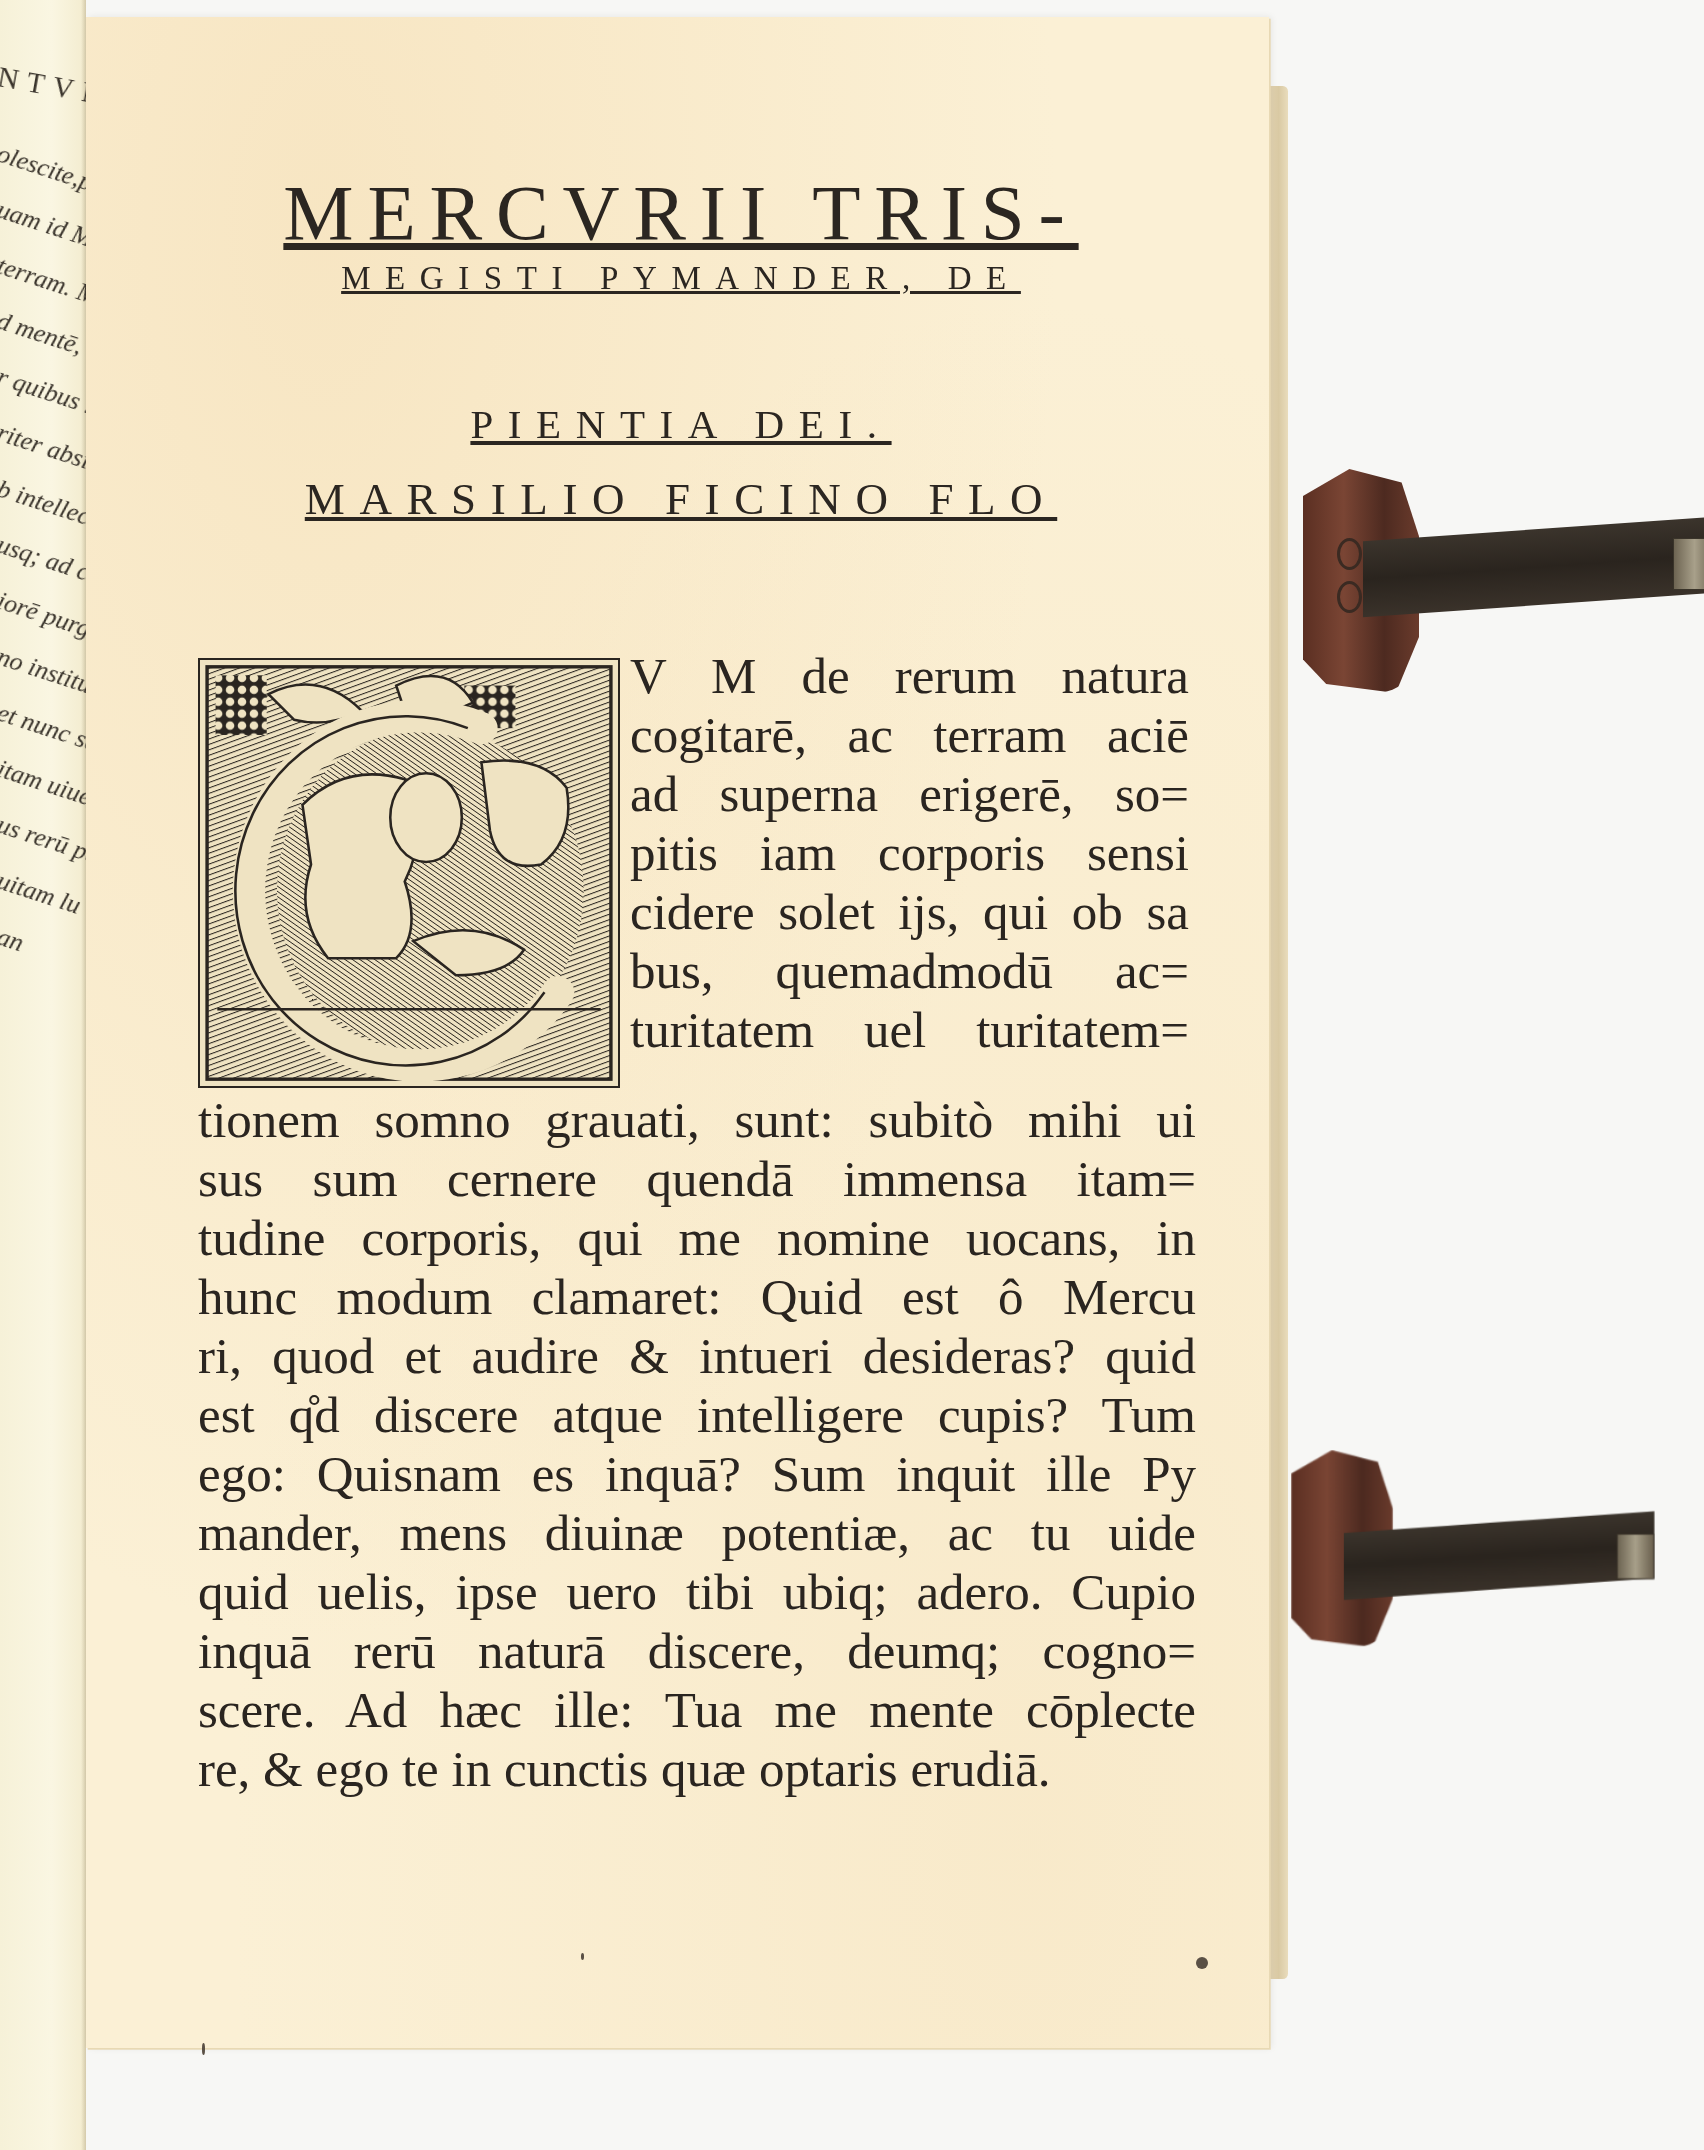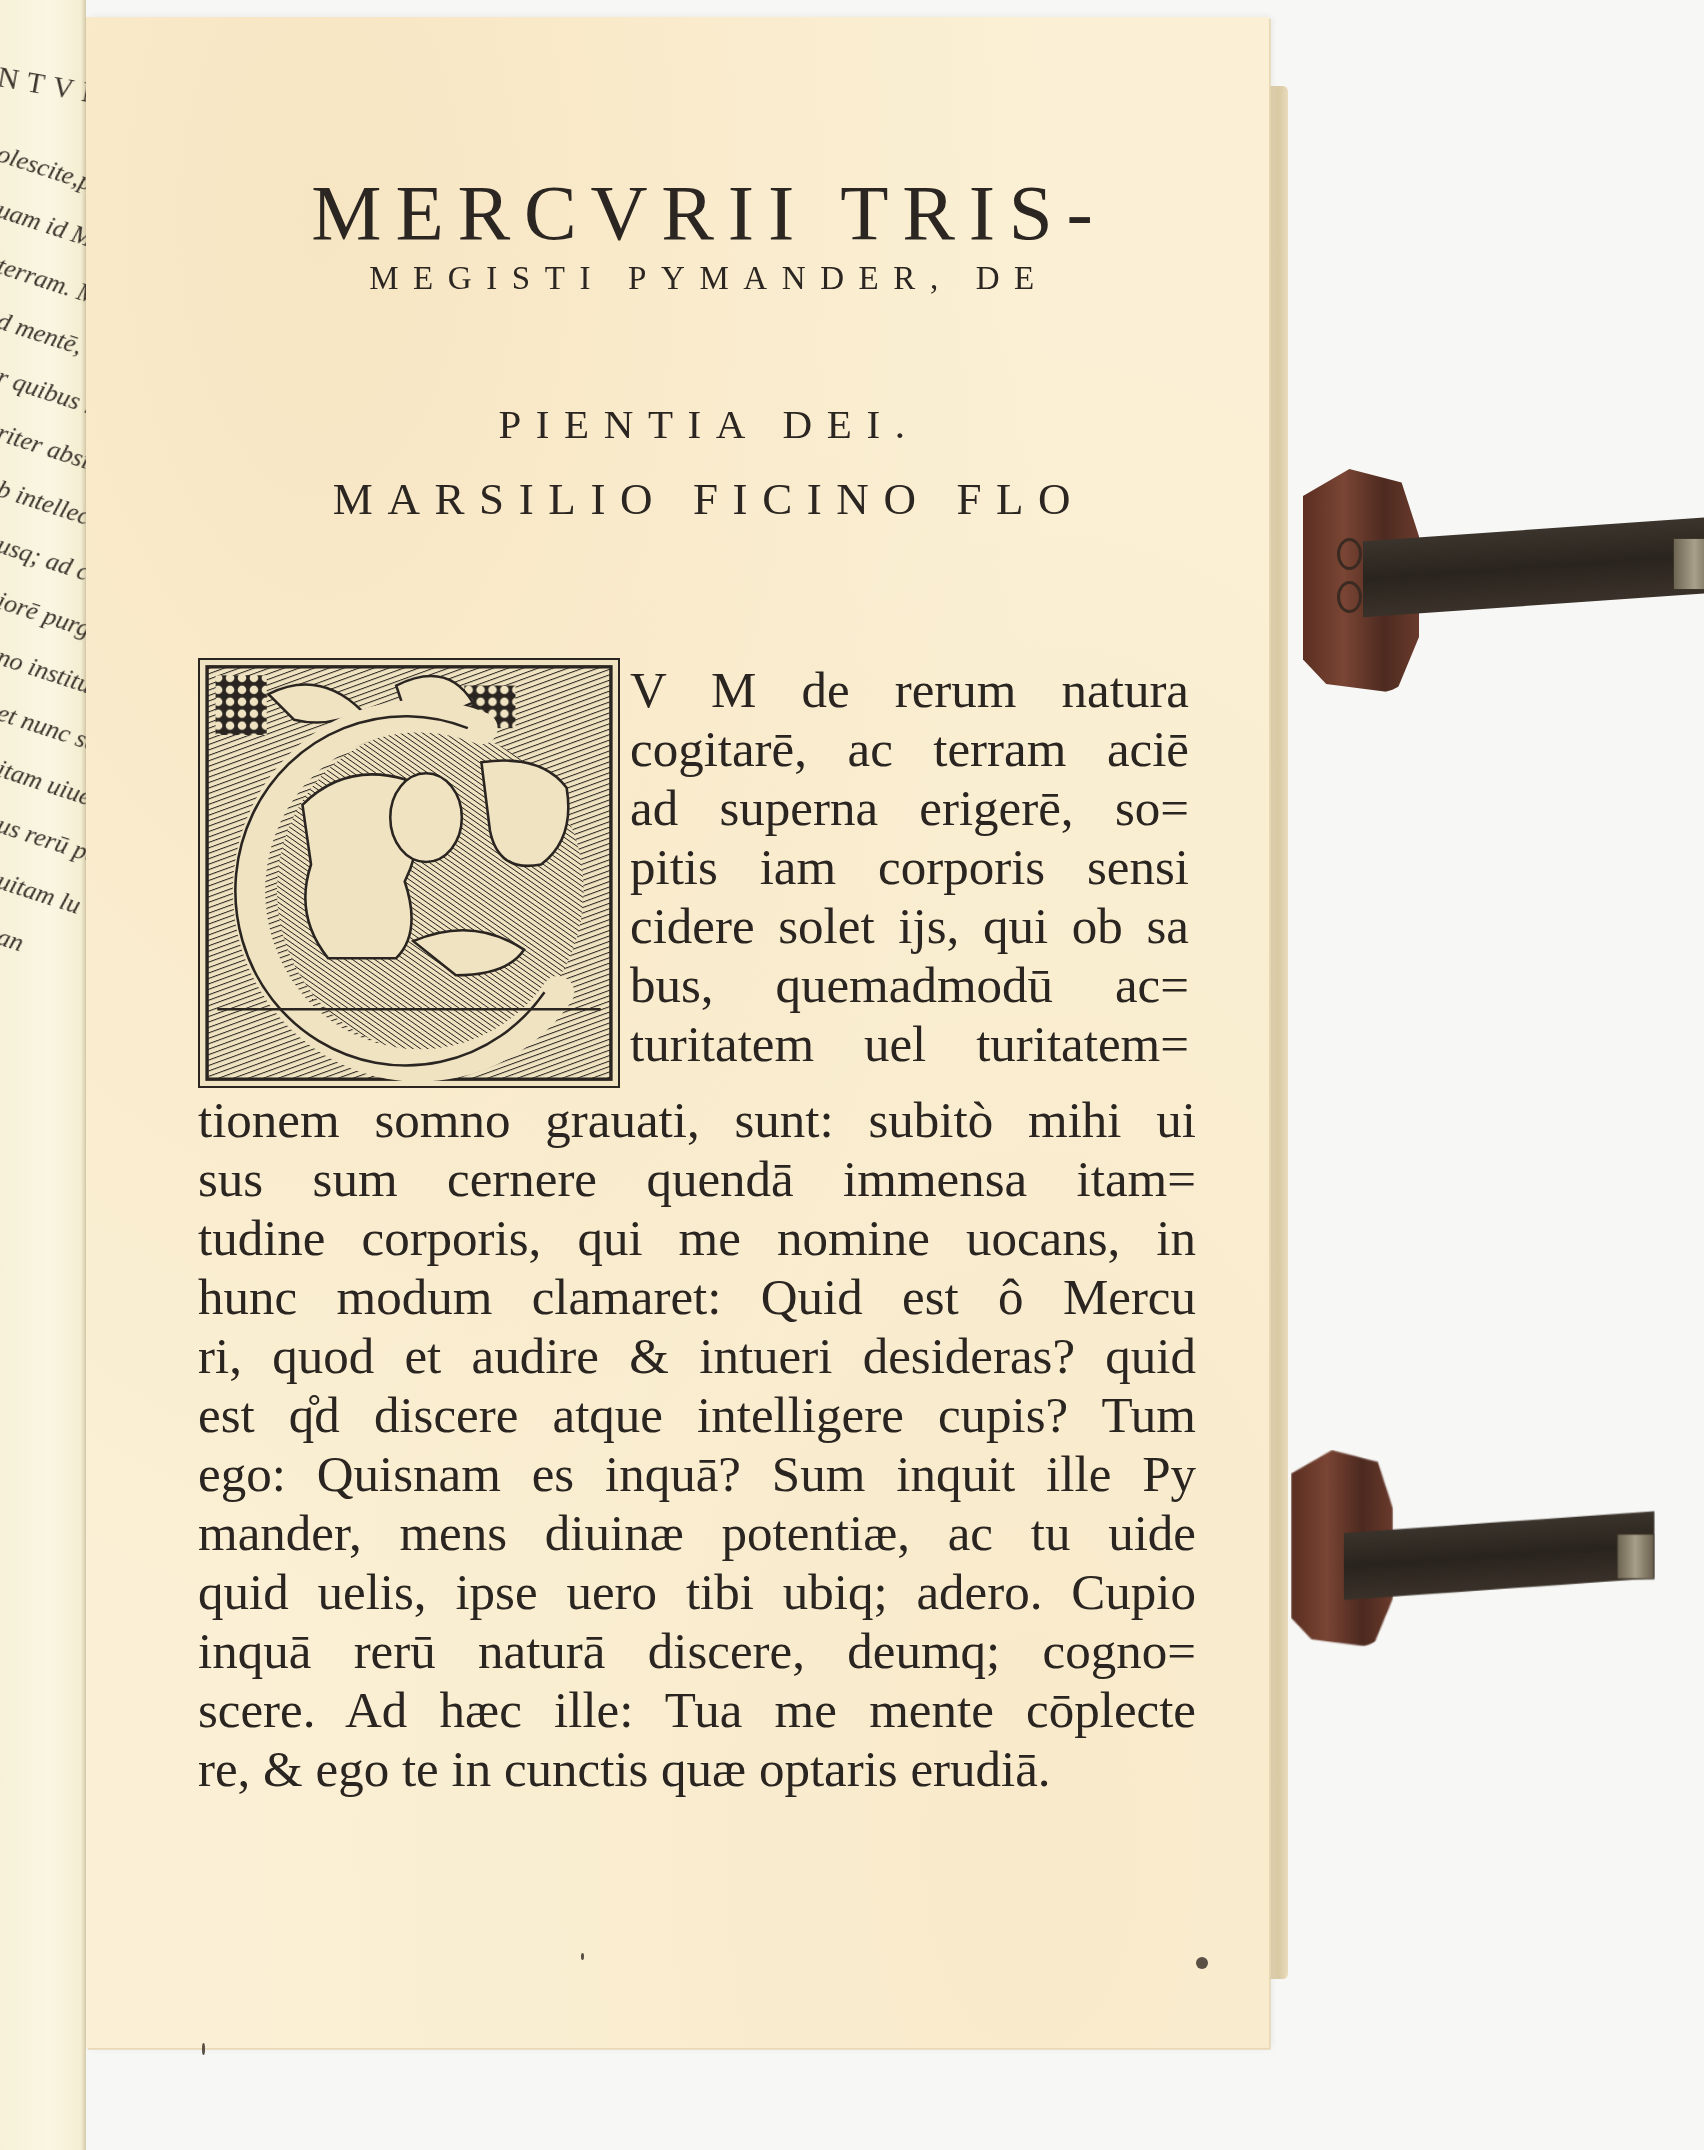--- a/index.html
+++ b/index.html
@@ -34,44 +34,44 @@
       radial-gradient(ellipse at 80% 90%, rgba(240,215,170,.25), rgba(0,0,0,0) 60%),
       #fbf0d5;
     box-shadow: 1.7px 1.7px 0 #e8d9b4, 3.4px 0 6.9px rgba(0,0,0,.08);
   }
   .page-edge {
     position:absolute; left:1269px; top:86px; width:19px; height:1893px;
     background:linear-gradient(90deg,#e6d7b6,#d9c9a3 50%,#e9dcbc);
     border-radius:0 5.2px 5.2px 0;
   }
   .title {
-    position:absolute; left:124px; width:998px; text-align:center;
+    position:absolute; left:96px; width:998px; text-align:center;
     color:#2b2621; font-family:"Liberation Serif", serif;
-    text-transform:uppercase; white-space:nowrap;
+    text-transform:uppercase; white-space:nowrap;text-decoration:underline;
   }
   .t1 { top:151px; font-size:79px; letter-spacing:13.8px; }
   .t2 { top:243px; font-size:33px; letter-spacing:14.6px; }
   .t3 { top:308px; font-size:41px; letter-spacing:16.3px; }
   .t4 { top:383px; font-size:41px; letter-spacing:14.6px; }
   .t5 { top:456px; font-size:45px; letter-spacing:14.6px; }
   .t6 { top:529px; font-size:45px; letter-spacing:13.8px; }
 
   
   .initial {
     position:absolute; left:112px; top:641px; width:422px; height:430px;
     border:2.6px solid #2a2520; background:#efe3c2;
     box-sizing:border-box;
   }
   .initial svg { position:absolute; left:0; top:0; width:100%; height:100%; }
 
   .body-text {
     position:absolute; color:#2a2520; white-space:nowrap;
     font-family:"Liberation Serif", serif; font-size:51px; line-height:59px;
   }
-  .narrow { left:544px; top:644px; width:559px; }
+  .narrow { left:544px; top:630px; width:559px; }
   .wide   { left:112px; top:1074px; width:998px; }
   .line { display:block; height:59px; text-align:justify; text-align-last:justify; }
   .line.last { text-align-last:left; }
 
   
   .clasp { position:absolute; }
   .clasp .mount {
     position:absolute; left:0; top:0; width:116px; height:224px;
     background:linear-gradient(90deg,#5b2f22,#7a4534 35%,#4d2a20 70%,#6a3b2c);
     border-radius:26px 43px 43px 26px; clip-path:polygon(0 12%,40% 0,85% 6%,100% 30%,100% 75%,80% 100%,20% 96%,0 85%);

